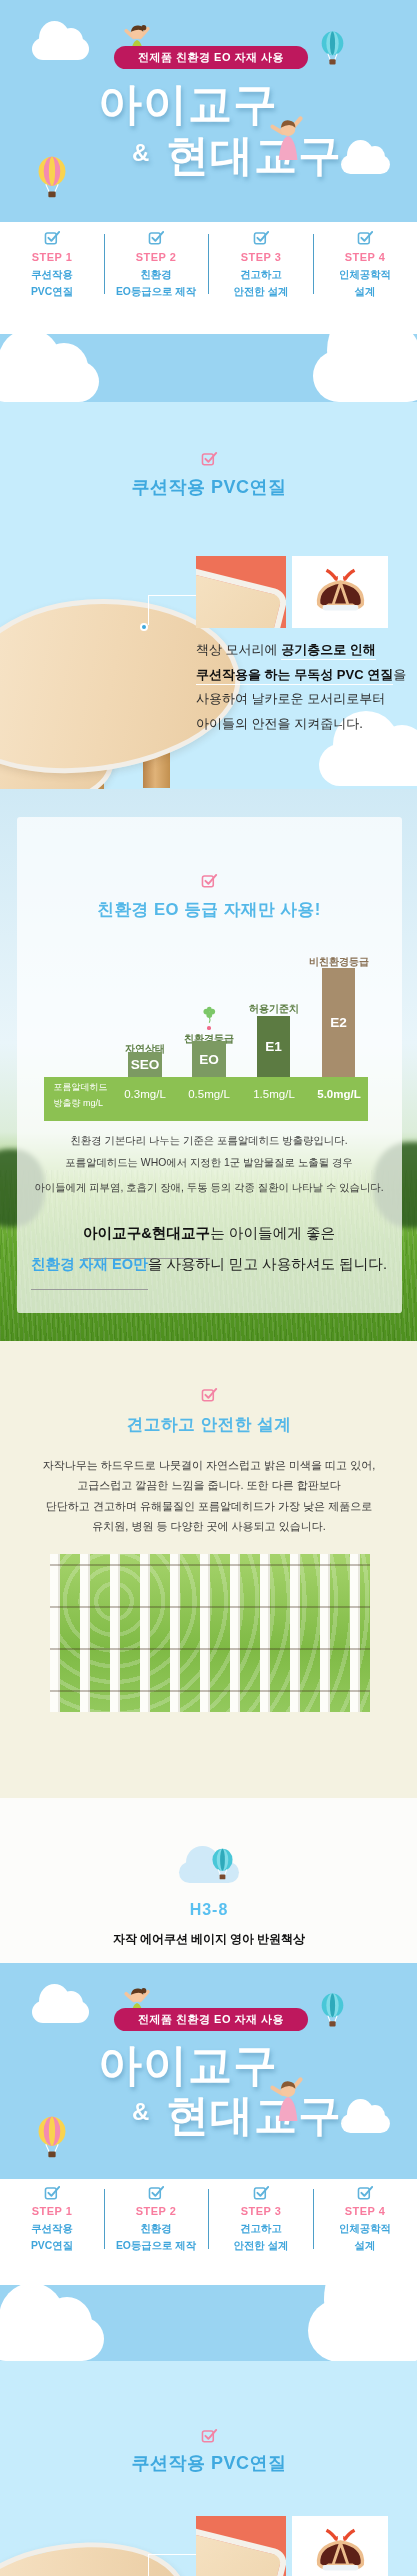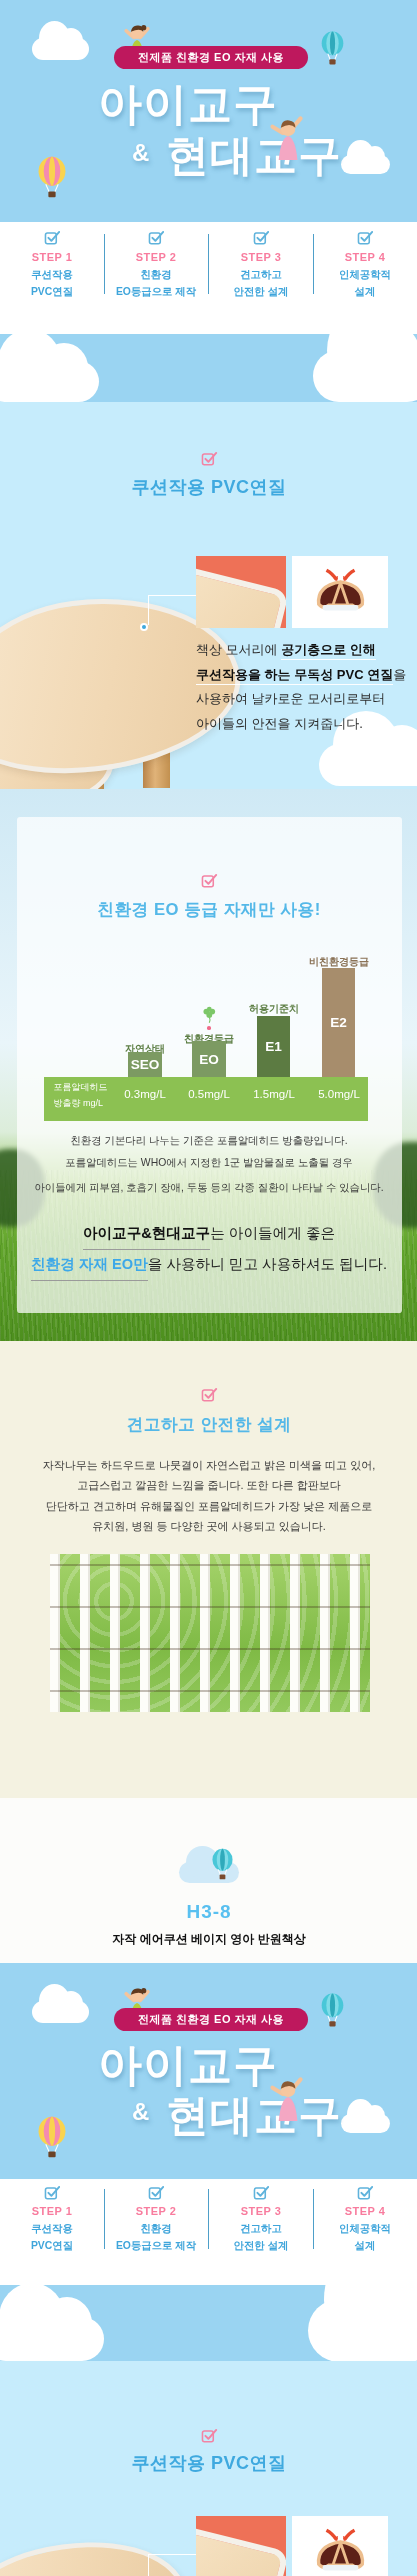--- a/index.html
+++ b/index.html
@@ -54,21 +54,21 @@
   .meadow{background:
      linear-gradient(#cfe9f5 0%,#e9f5fa 46%,#dcedda 62%,#8fc24f 72%,#62a52c 82%,#4d8f1e 100%);}
   .grass-tex{position:absolute;left:0;right:0;bottom:0;height:172px;
      background:repeating-linear-gradient(86deg,rgba(255,255,255,.10) 0 1.6px,rgba(0,0,0,0) 1.6px 4.7px),
                 repeating-linear-gradient(94deg,rgba(20,60,5,.12) 0 1px,rgba(0,0,0,0) 1px 5.7px);}
   .treeclump{position:absolute;background:#2e5c20;border-radius:45%;filter:blur(2.6px);opacity:.85;}
   .card{position:absolute;background:rgba(255,255,255,.72);border-radius:3.1px;}
   .note{font-size:10.4px;color:#3a3a3a;}
   .claim{font-size:14.6px;color:#222;}
   .claim b{color:#111;}
-  .claim .u{border-bottom:0.5px solid #9a9a9a;padding-bottom:8px;}
+  .claim .u{border-bottom:0.5px solid #9a9a9a;padding-bottom:17px;}
   .hl{color:#3DA8E8;font-weight:800;}
 
   
   .chart{position:absolute;left:44px;top:181px;width:324px;height:151px;}
   .band{position:absolute;left:0;top:107px;width:324px;height:44px;background:#8CC152;}
   .bar{position:absolute;bottom:44px;display:flex;align-items:center;justify-content:center;}
   .bar span{color:#fff;font-weight:bold;font-size:13.6px;}
   .anno{position:absolute;font-size:10px;font-weight:bold;white-space:nowrap;transform:translateX(-50%);}
   .bandval{position:absolute;top:118px;transform:translateX(-50%);color:#fff;font-size:11.5px;}
   .bandlab{position:absolute;left:9.4px;color:#fff;font-size:9px;}
@@ -78,22 +78,22 @@
   .para{font-size:11px;line-height:20.4px;color:#3a3a3a;}
   .birch{position:absolute;left:50px;top:213px;width:320px;height:158px;
      background:
        repeating-linear-gradient(0deg,rgba(0,0,0,0) 0 20px,rgba(60,40,22,.30) 20px 22px,rgba(0,0,0,0) 22px 42px),
        repeating-linear-gradient(90deg,#fdfdf9 0 7.8px,#e7e6df 7.8px 10px,rgba(0,0,0,0) 10px 30px),
        repeating-radial-gradient(circle at 20% 30%,rgba(255,255,255,.20) 0 4.2px,rgba(0,0,0,0) 4.2px 15.7px),
        linear-gradient(#a5d36b,#7fba45 60%,#93c95d);}
 
   
   .product{background:#FCFCFA;}
-  .pcode{font-size:19px;font-weight:800;color:#59C0F0;letter-spacing:1px;}
-  .pname{font-size:12px;font-weight:800;color:#111;}
+  .pcode{font-size:16px;font-weight:800;color:#59C0F0;letter-spacing:1px;}
+  .pname{font-size:12px;font-weight:800;color:#111;font-family:Liberation Serif, serif;}
 
   
   svg{display:block;}
 </style>
 </head>
 <body>
 
 <div id="page">
 
   <div class="sec sky" style="top:0;height:222px;">
@@ -278,21 +278,21 @@
       <div class="bar" style="left: 278px; width: 33px; height: 109px; background-color: rgb(167, 141, 108);">
           <span>E2</span>
         </div>
 
       <div class="band"></div>
       <div class="bandlab" style="top:111px;">포름알데히드</div>
       <div class="bandlab" style="top:127px;">방출량 mg/L</div>
       <div class="bandval" style="left:101px;">0.3mg/L</div>
       <div class="bandval" style="left:165px;">0.5mg/L</div>
       <div class="bandval" style="left:230px;">1.5mg/L</div>
-      <div class="bandval" style="left:295px;">5.0mg/L</div>
+      <div class="bandval" style="left:295px;font-weight:bold;">5.0mg/L</div>
     </div>
 
     <div class="note abs ctr" style="top:345px;">친환경 기본다리 나누는 기준은 포름알데히드 방출량입니다.</div>
     <div class="note abs ctr" style="top:367px;">포름알데히드는 WHO에서 지정한 1군 발암물질로 노출될 경우</div>
     <div class="note abs ctr" style="top:392px;">아이들에게 피부염, 호흡기 장애, 두통 등의 각종 질환이 나타날 수 있습니다.</div>
 
     <div class="claim abs ctr" style="top:435px;"><b class="u">아이교구&amp;현대교구</b><span>는 아이들에게 좋은</span></div>
     <div class="claim abs ctr" style="top:466px;"><span class="hl u">친환경 자재 EO만</span><span>을 사용하니 믿고 사용하셔도 됩니다.</span></div>
   </div>
 

